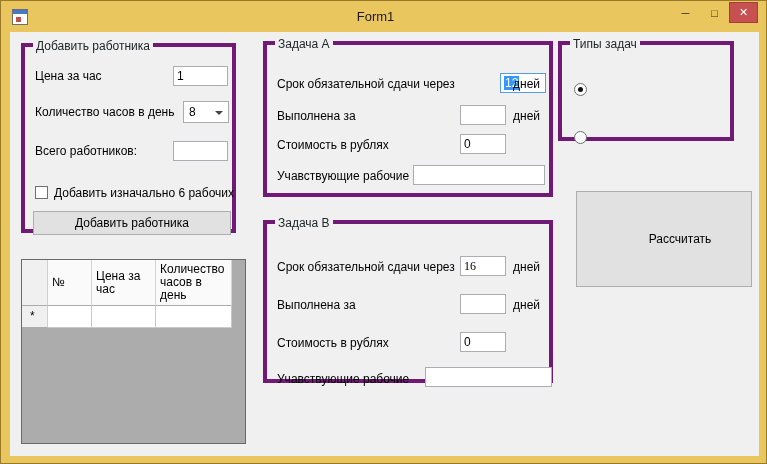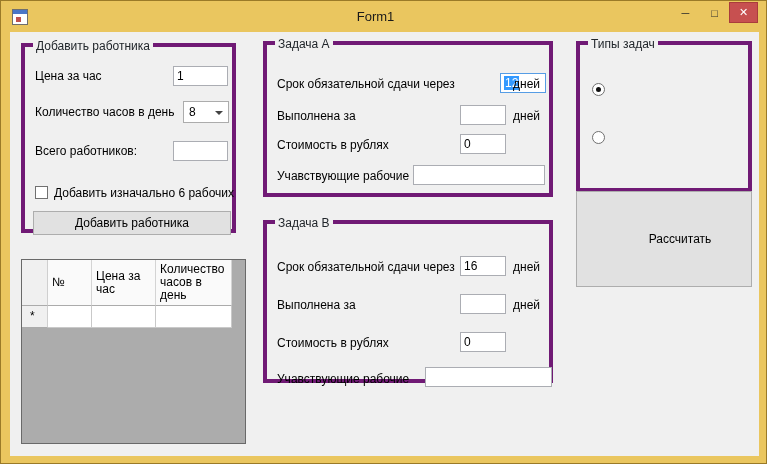--- a/index.html
+++ b/index.html
@@ -110,32 +110,32 @@
       <span class="lbl" style="left:246px;top:64px;">дней</span>
       <span class="lbl" style="left:10px;top:93px;">Стоимость в рублях</span>
       <input class="tb" style="left: 193px; top: 89px; width: 46px;" value="0">
       <span class="lbl" style="left:10px;top:124px;">Учавствующие рабочие</span>
       <input class="tb" style="left: 146px; top: 120px; width: 132px;" value="">
     </div>
 
     <div class="gb" style="left:253px;top:188px;width:290px;height:163px;">
       <span class="gb-title">Задача B</span>
       <span class="lbl" style="left:10px;top:36px;">Срок обязательной сдачи через</span>
-      <input class="tb" style="left: 193px; top: 32px; width: 46px;" value="16">
+      <input class="tb" style="left: 193px; top: 32px; width: 46px; font-family: Liberation Serif, serif;" value="16">
       <span class="lbl" style="left:246px;top:36px;">дней</span>
       <span class="lbl" style="left:10px;top:74px;">Выполнена за</span>
       <input class="tb" style="left: 193px; top: 70px; width: 46px;" value="">
       <span class="lbl" style="left:246px;top:74px;">дней</span>
       <span class="lbl" style="left:10px;top:112px;">Стоимость в рублях</span>
       <input class="tb" style="left: 193px; top: 108px; width: 46px;" value="0">
       <span class="lbl" style="left:10px;top:148px;">Учавствующие рабочие</span>
       <input class="tb" style="left: 158px; top: 143px; width: 127px;" value="">
     </div>
 
-    <div class="gb" style="left:566px;top:9px;width:176px;height:151px;text-align:center;">
+    <div class="gb" style="left:548px;top:9px;width:176px;height:100px;text-align:center;">
       <span class="gb-title">Типы задач</span>
       <span class="rad sel" style="left:12px;top:38px;"></span>
       <span class="rad" style="left:12px;top:86px;"></span>
     </div>
 
     <div class="btn" style="left:566px;top:159px;width:176px;height:96px;padding-left:32px;">Рассчитать</div>
 
   </div>
 </div>
 

